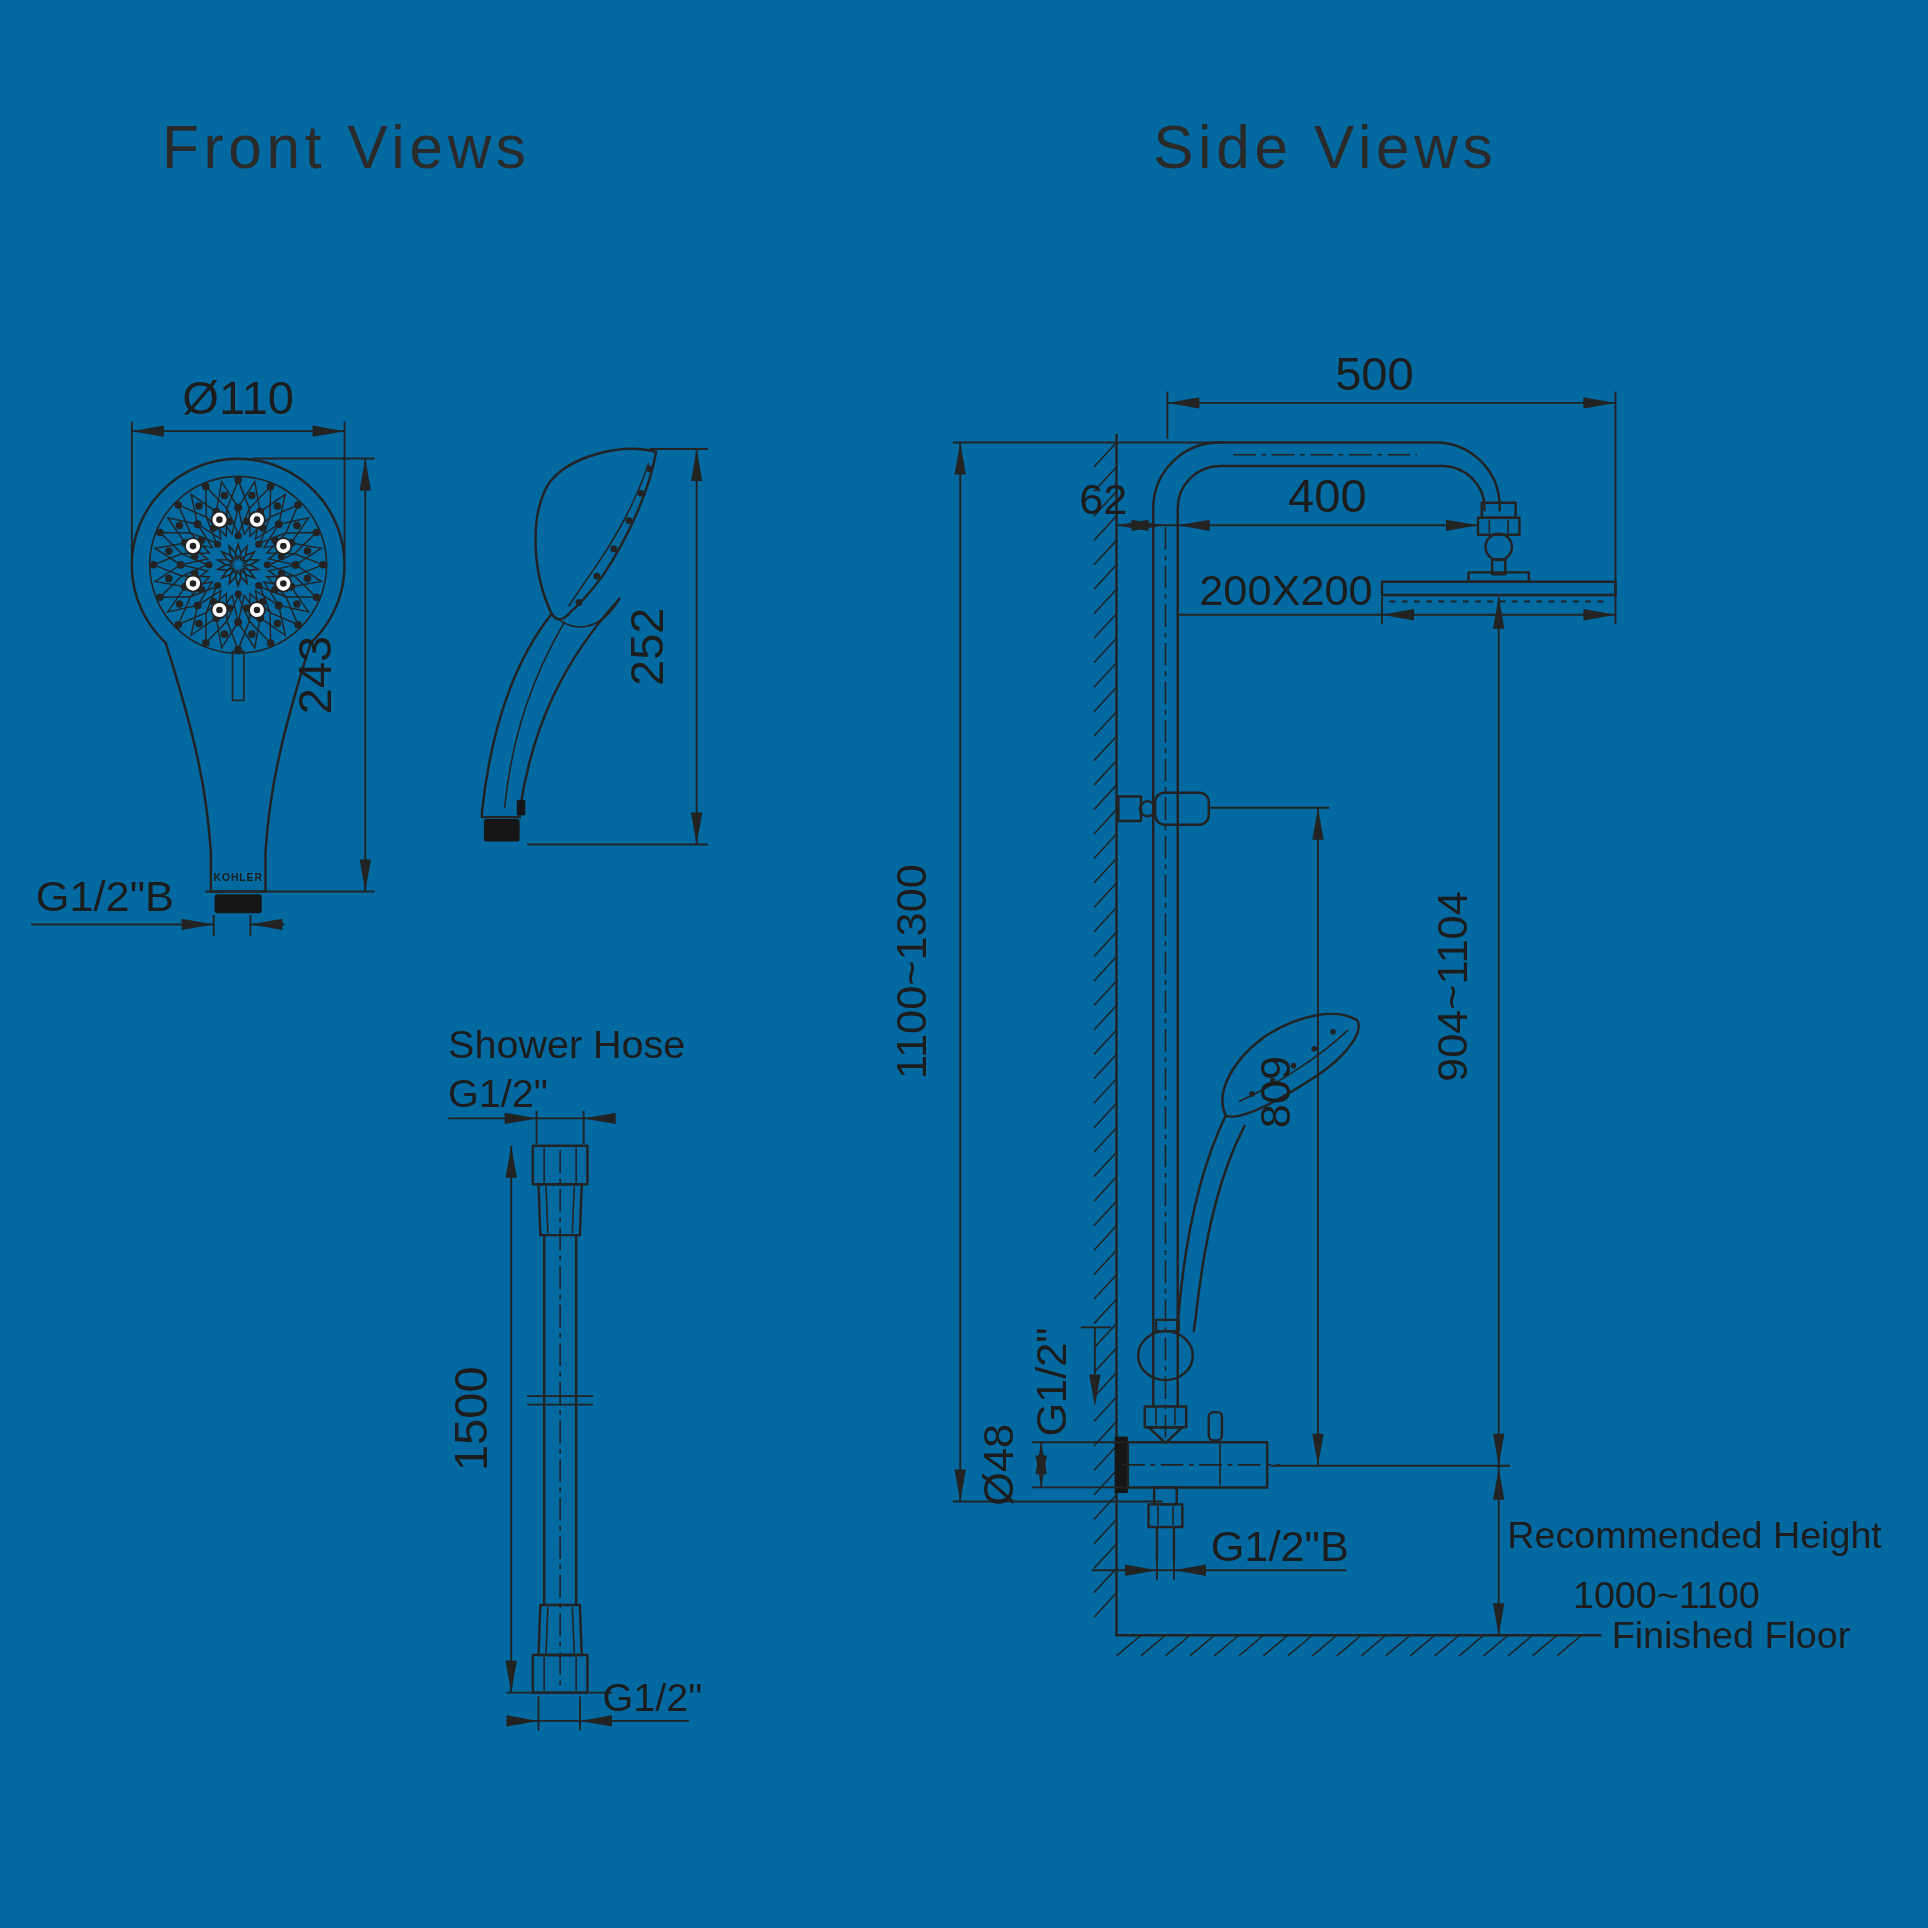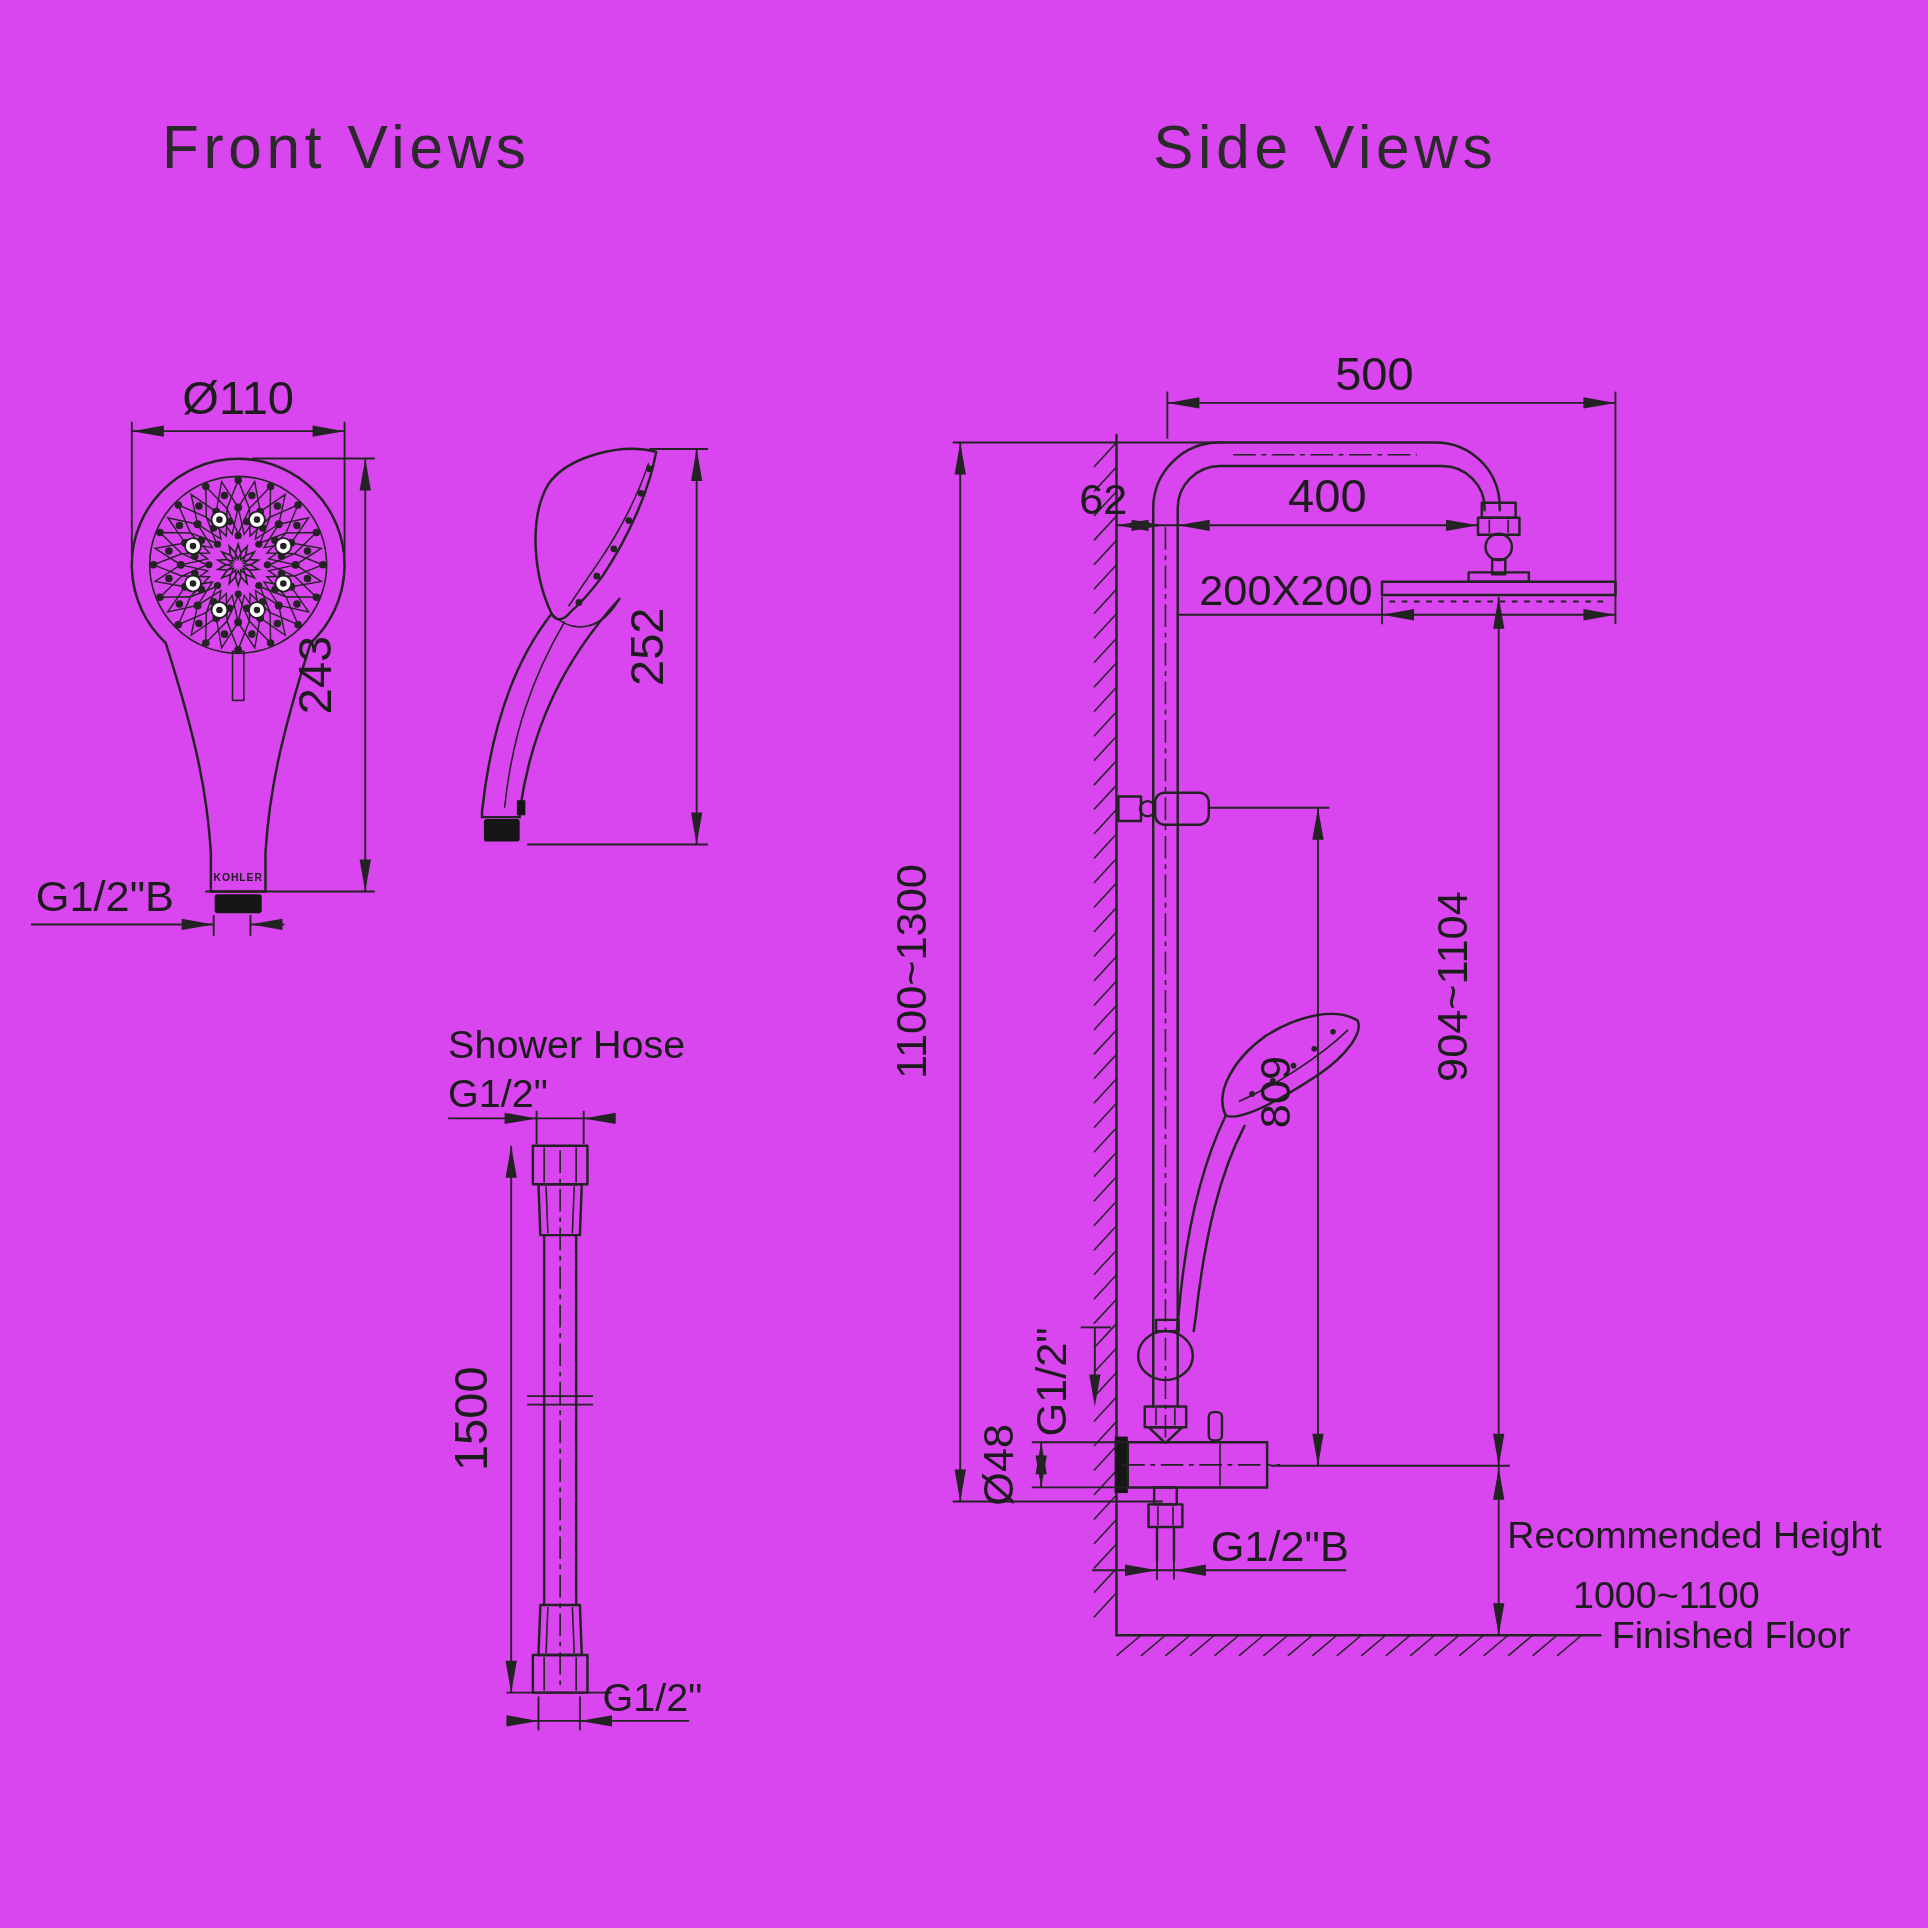--- a/index.html
+++ b/index.html
@@ -1,16 +1,16 @@
 <!DOCTYPE html>
 <html style="font-size:15px"><head>
 <meta charset="utf-8">
 <style>
   html,body{margin:0;padding:0;background:#fff;}
-  #canvas{position:relative;width:1928px;height:1928px;background:#d946ef;font-family:"Liberation Sans",sans-serif;}
+  #canvas{position:relative;width:1928px;height:1928px;background:#0369a1;font-family:"Liberation Sans",sans-serif;}
   svg{position:absolute;left:0;top:0;}
   .geo{stroke:#232323;stroke-width:2.6;fill:none;stroke-linecap:round;stroke-linejoin:round;}
   .geoThin{stroke:#232323;stroke-width:1.7;fill:none;}
   .dim{stroke:#232323;stroke-width:2;fill:none;}
   .cl{stroke:#232323;stroke-width:1.7;fill:none;stroke-dasharray:24 6 5 6;}
   .dash{stroke:#232323;stroke-width:2;fill:none;stroke-dasharray:6 7;}
   .solid{fill:#161616;}
   text{fill:#1c1c1c;}
   .title{font-size:64px;font-weight:200;letter-spacing:5px;fill:#2a2a2a;}
   .dnum{font-size:50px;}

